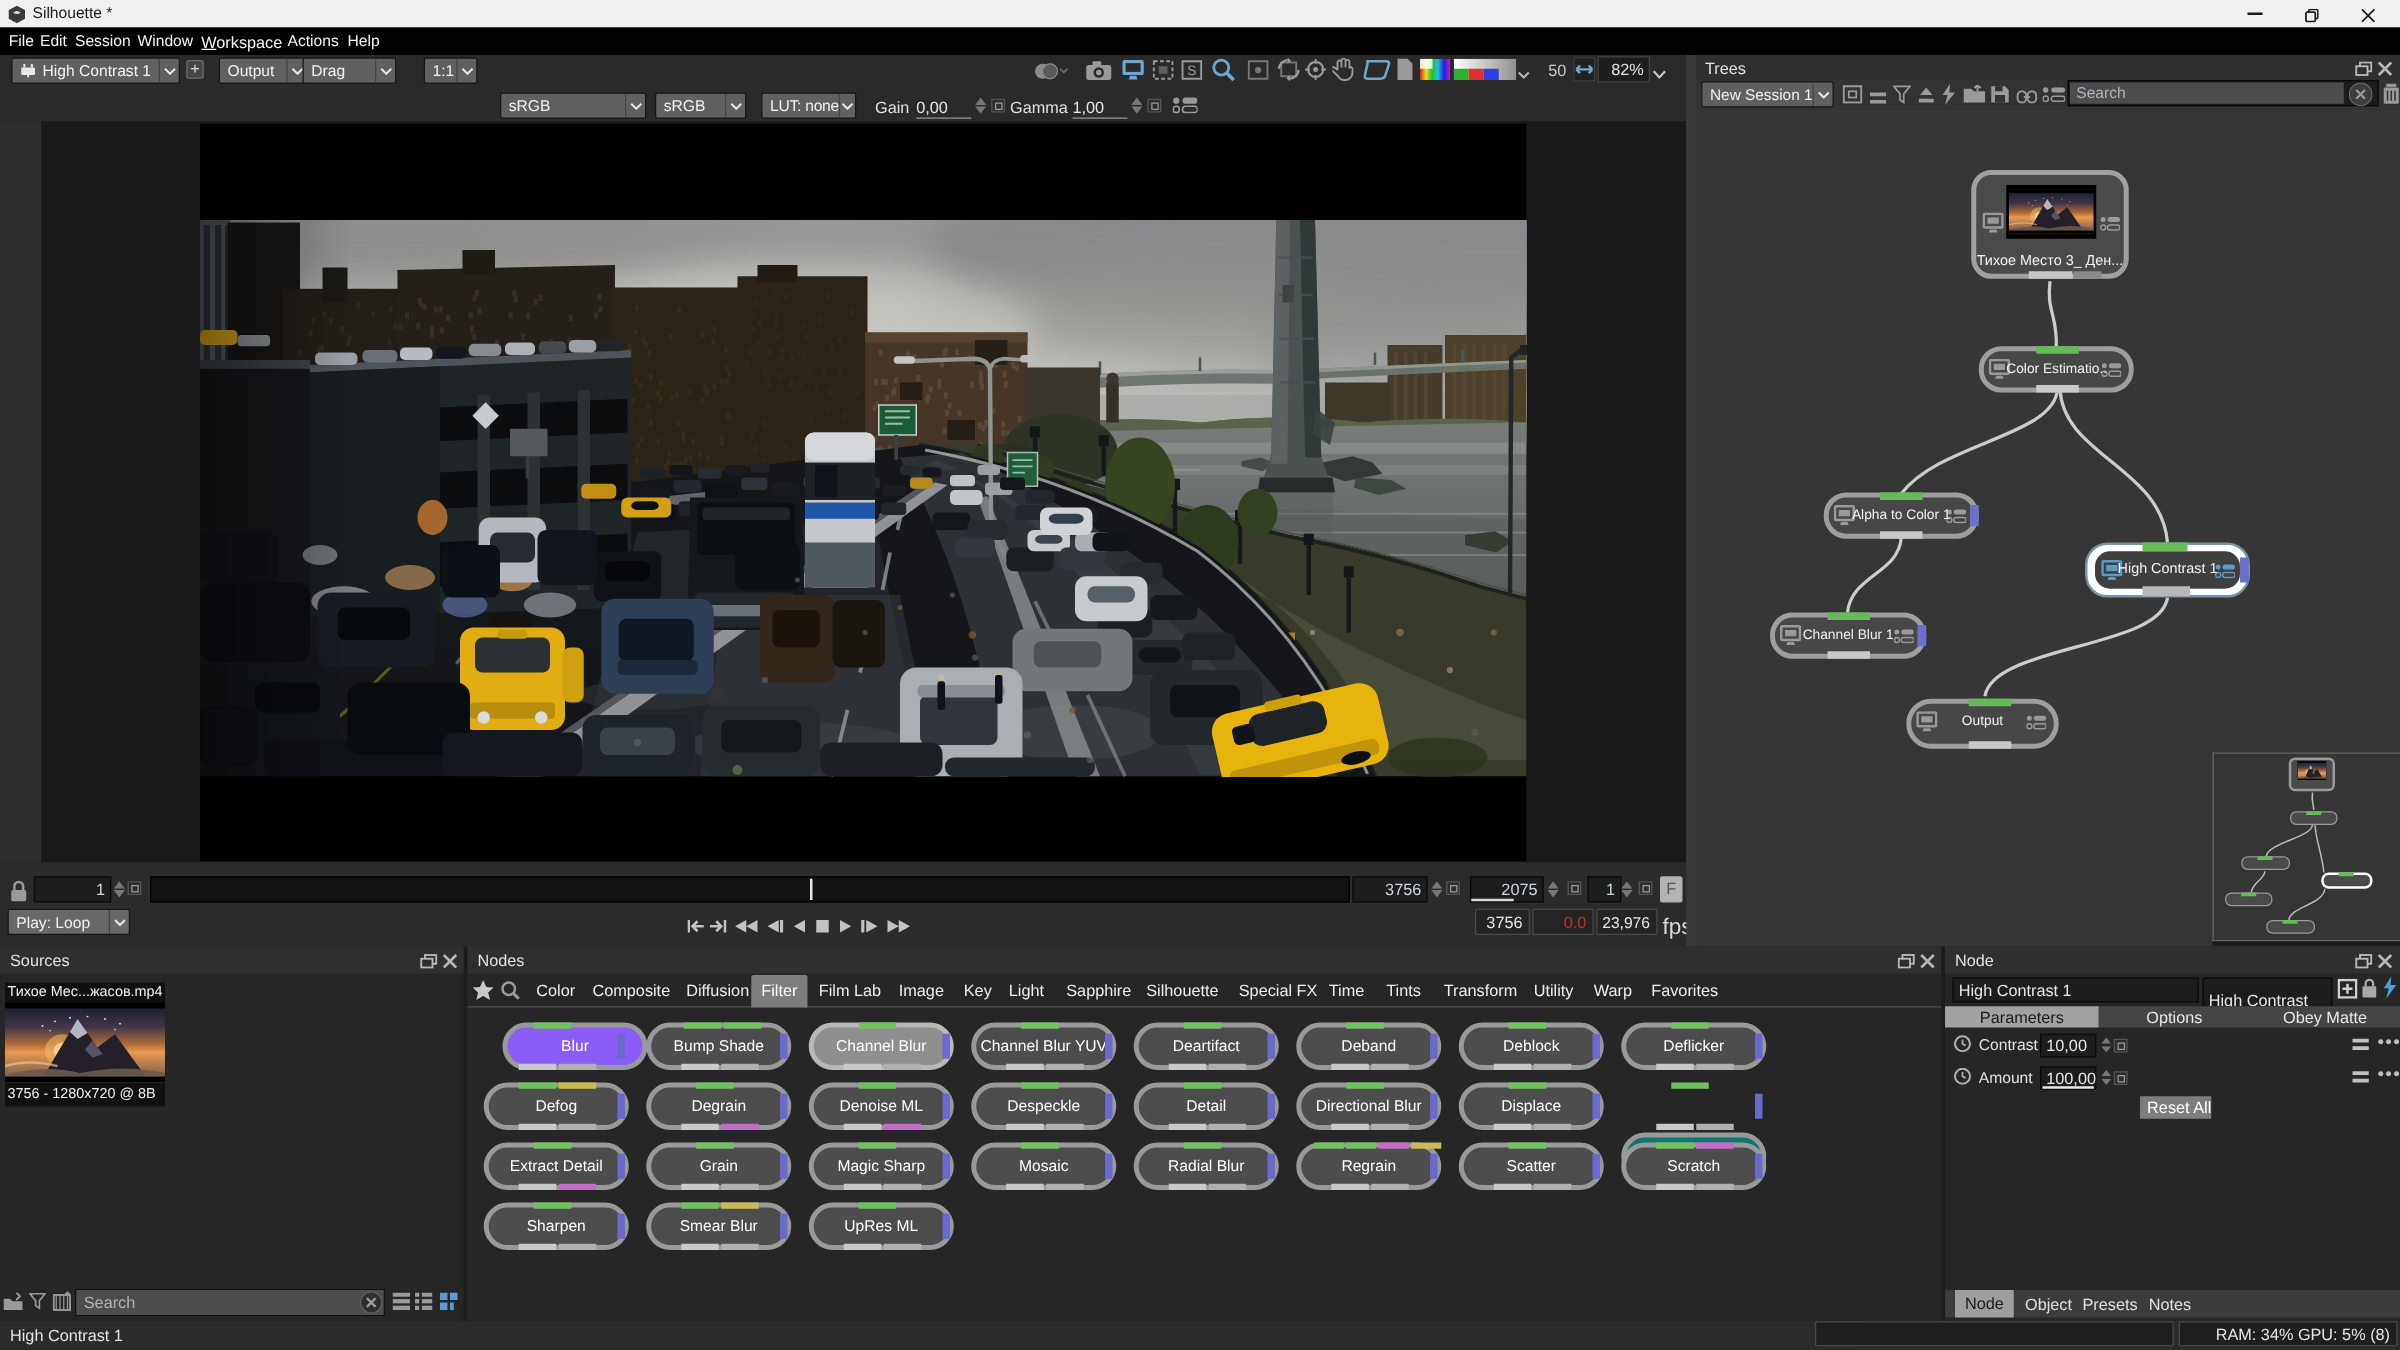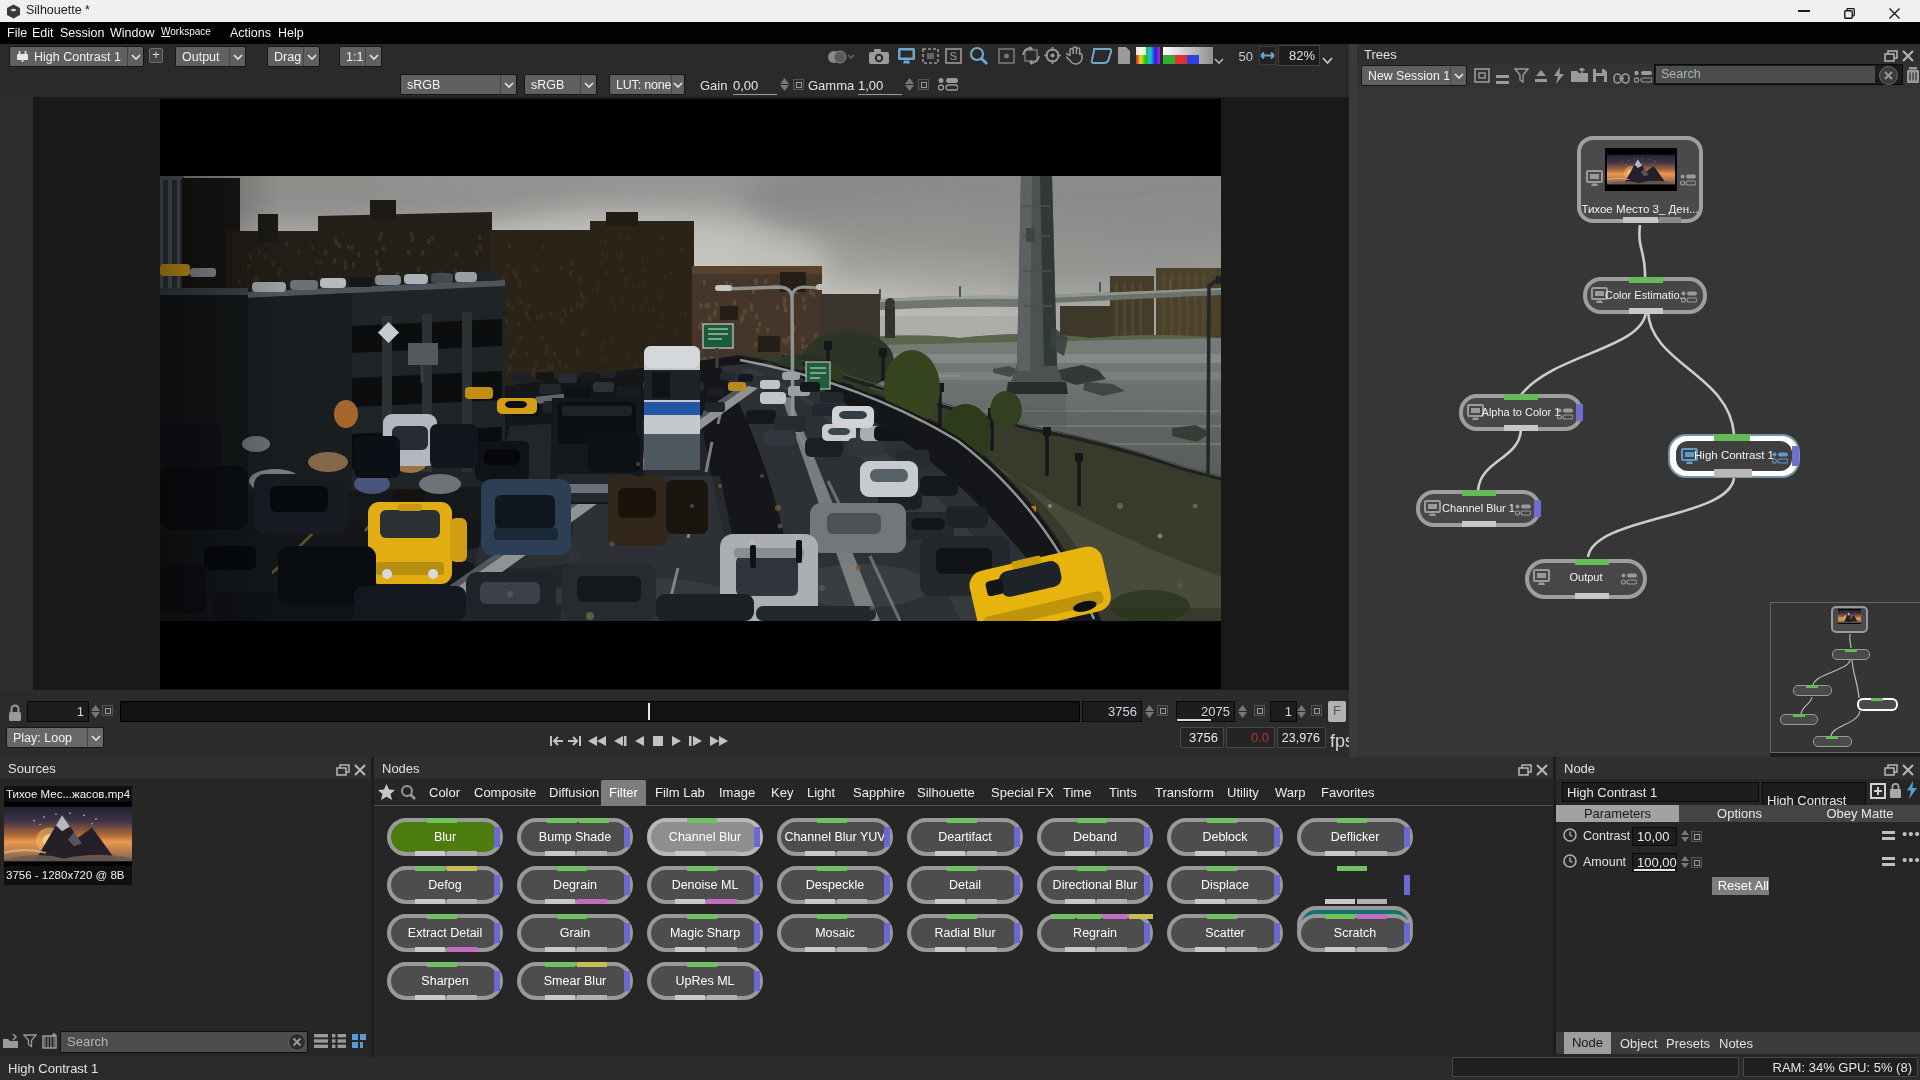--- a/index.html
+++ b/index.html
@@ -31,21 +31,21 @@
       <path d="M3,2.6 V1.4 a0.8,0.8 0 0 1 0.8,-0.8 H9.4 a0.9,0.9 0 0 1 0.9,0.9 V7 a0.8,0.8 0 0 1 -0.8,0.8 H8.6" fill="none" stroke="#1a1a1a" stroke-width="1.3"></path>
     </svg></div>
 <div class="a" style="left:1889px;top:5px"><svg width="11" height="11" viewBox="0 0 11 11" style="" xmlns="http://www.w3.org/2000/svg">
       <path d="M0.5,0.5 L10.5,10.5 M10.5,0.5 L0.5,10.5" stroke="#1a1a1a" stroke-width="1.4"></path>
     </svg></div>
 <div class="a" style="left:0;top:22px;width:1920px;height:22px;background:#020202"></div>
 <div class="a" style="left:7px;top:26px;font-size:12.5px;color:#f5f5f5">File</div>
 <div class="a" style="left:32px;top:26px;font-size:12.5px;color:#f5f5f5">Edit</div>
 <div class="a" style="left:60px;top:26px;font-size:12.5px;color:#f5f5f5">Session</div>
 <div class="a" style="left:110px;top:26px;font-size:12.5px;color:#f5f5f5">Window</div>
-<div class="a" style="left:161px;top:26px;font-size:10px;color:#f5f5f5"><span style="text-decoration:underline">W</span>orkspace</div>
+<div class="a" style="left:161px;top:26px;font-size:13px;color:#f5f5f5"><span style="text-decoration:underline">W</span>orkspace</div>
 <div class="a" style="left:230px;top:26px;font-size:12.5px;color:#f5f5f5">Actions</div>
 <div class="a" style="left:278px;top:26px;font-size:12.5px;color:#f5f5f5">Help</div>
 <div class="a" style="left:0;top:44px;width:1356px;height:53px;background:#2a2a2a"></div>
 <div class="dd" style="left:9px;top:46px;width:135px;height:21px">
     <svg width="13" height="11" viewBox="0 0 13 11" style="" xmlns="http://www.w3.org/2000/svg">
       <rect x="1" y="3" width="11" height="6" rx="1" fill="#e8e8e8"></rect>
       <path d="M3.5,0 v3 M9.5,0 v3 M6.5,9 v2" stroke="#e8e8e8" stroke-width="1.6"></path>
     </svg>
     <span style="margin-left:5px">High Contrast 1</span>
     <span class="sp"></span>
@@ -58,21 +58,21 @@
 <div class="a" style="left:149px;top:48px;width:14px;height:15px;background:#454545;border:1px solid #6e6e6e;border-radius:2px;color:#ddd;font-size:13px;line-height:12px;text-align:center">+</div>
 <div class="dd" style="left:175px;top:46px;width:71px;height:21px">
     <span>Output</span>
     <span class="sp"></span>
     <span class="arr">
       <svg width="10" height="6" viewBox="0 0 10 6" style="" xmlns="http://www.w3.org/2000/svg">
         <path d="M1,1 L5,5 L9,1" stroke="#e8e8e8" stroke-width="1.6" fill="none"></path>
       </svg>
     </span>
   </div>
-<div class="dd" style="left:267px;top:46px;width:53px;height:21px">
+<div class="dd" style="left:242px;top:46px;width:75px;height:21px">
     <span>Drag</span>
     <span class="sp"></span>
     <span class="arr">
       <svg width="10" height="6" viewBox="0 0 10 6" style="" xmlns="http://www.w3.org/2000/svg">
         <path d="M1,1 L5,5 L9,1" stroke="#e8e8e8" stroke-width="1.6" fill="none"></path>
       </svg>
     </span>
   </div>
 <div class="dd" style="left:339px;top:46px;width:43px;height:21px">
     <span>1:1</span>
@@ -1220,21 +1220,21 @@
 <div class="a" style="left:807px;top:785px;color:#efefef;font-size:13px">Light</div>
 <div class="a" style="left:853px;top:785px;color:#efefef;font-size:13px">Sapphire</div>
 <div class="a" style="left:917px;top:785px;color:#efefef;font-size:13px">Silhouette</div>
 <div class="a" style="left:991px;top:785px;color:#efefef;font-size:13px">Special FX</div>
 <div class="a" style="left:1063px;top:785px;color:#efefef;font-size:13px">Time</div>
 <div class="a" style="left:1109px;top:785px;color:#efefef;font-size:13px">Tints</div>
 <div class="a" style="left:1155px;top:785px;color:#efefef;font-size:13px">Transform</div>
 <div class="a" style="left:1227px;top:785px;color:#efefef;font-size:13px">Utility</div>
 <div class="a" style="left:1275px;top:785px;color:#efefef;font-size:13px">Warp</div>
 <div class="a" style="left:1321px;top:785px;color:#efefef;font-size:13px">Favorites</div>
-<div class="nbtn" style="left:387px;top:818px;background:#4d7c0f;border-color:#999999">Blur</div>
+<div class="nbtn" style="left:402px;top:818px;background:#8b5cf6;border-color:#999999">Blur</div>
 <div class="seg" style="left:427px;top:818px;width:30px;background:#6fc25f"></div>
 <div class="seg" style="left:415px;top:851px;width:30px;background:#c9c9c9"></div>
 <div class="seg" style="left:447px;top:851px;width:30px;background:#b0b0b0"></div>
 <div class="a" style="left:494px;top:827px;width:6px;height:20px;background:#6a6ace"></div>
 <div class="nbtn" style="left:517px;top:818px;background:#4d4d4d;border-color:#999999">Bump Shade</div>
 <div class="seg" style="left:547px;top:818px;width:30px;background:#6fc25f"></div>
 <div class="seg" style="left:579px;top:818px;width:30px;background:#6fc25f"></div>
 <div class="seg" style="left:545px;top:851px;width:30px;background:#c9c9c9"></div>
 <div class="seg" style="left:577px;top:851px;width:30px;background:#b0b0b0"></div>
 <div class="a" style="left:624px;top:827px;width:6px;height:20px;background:#6a6ace"></div>

